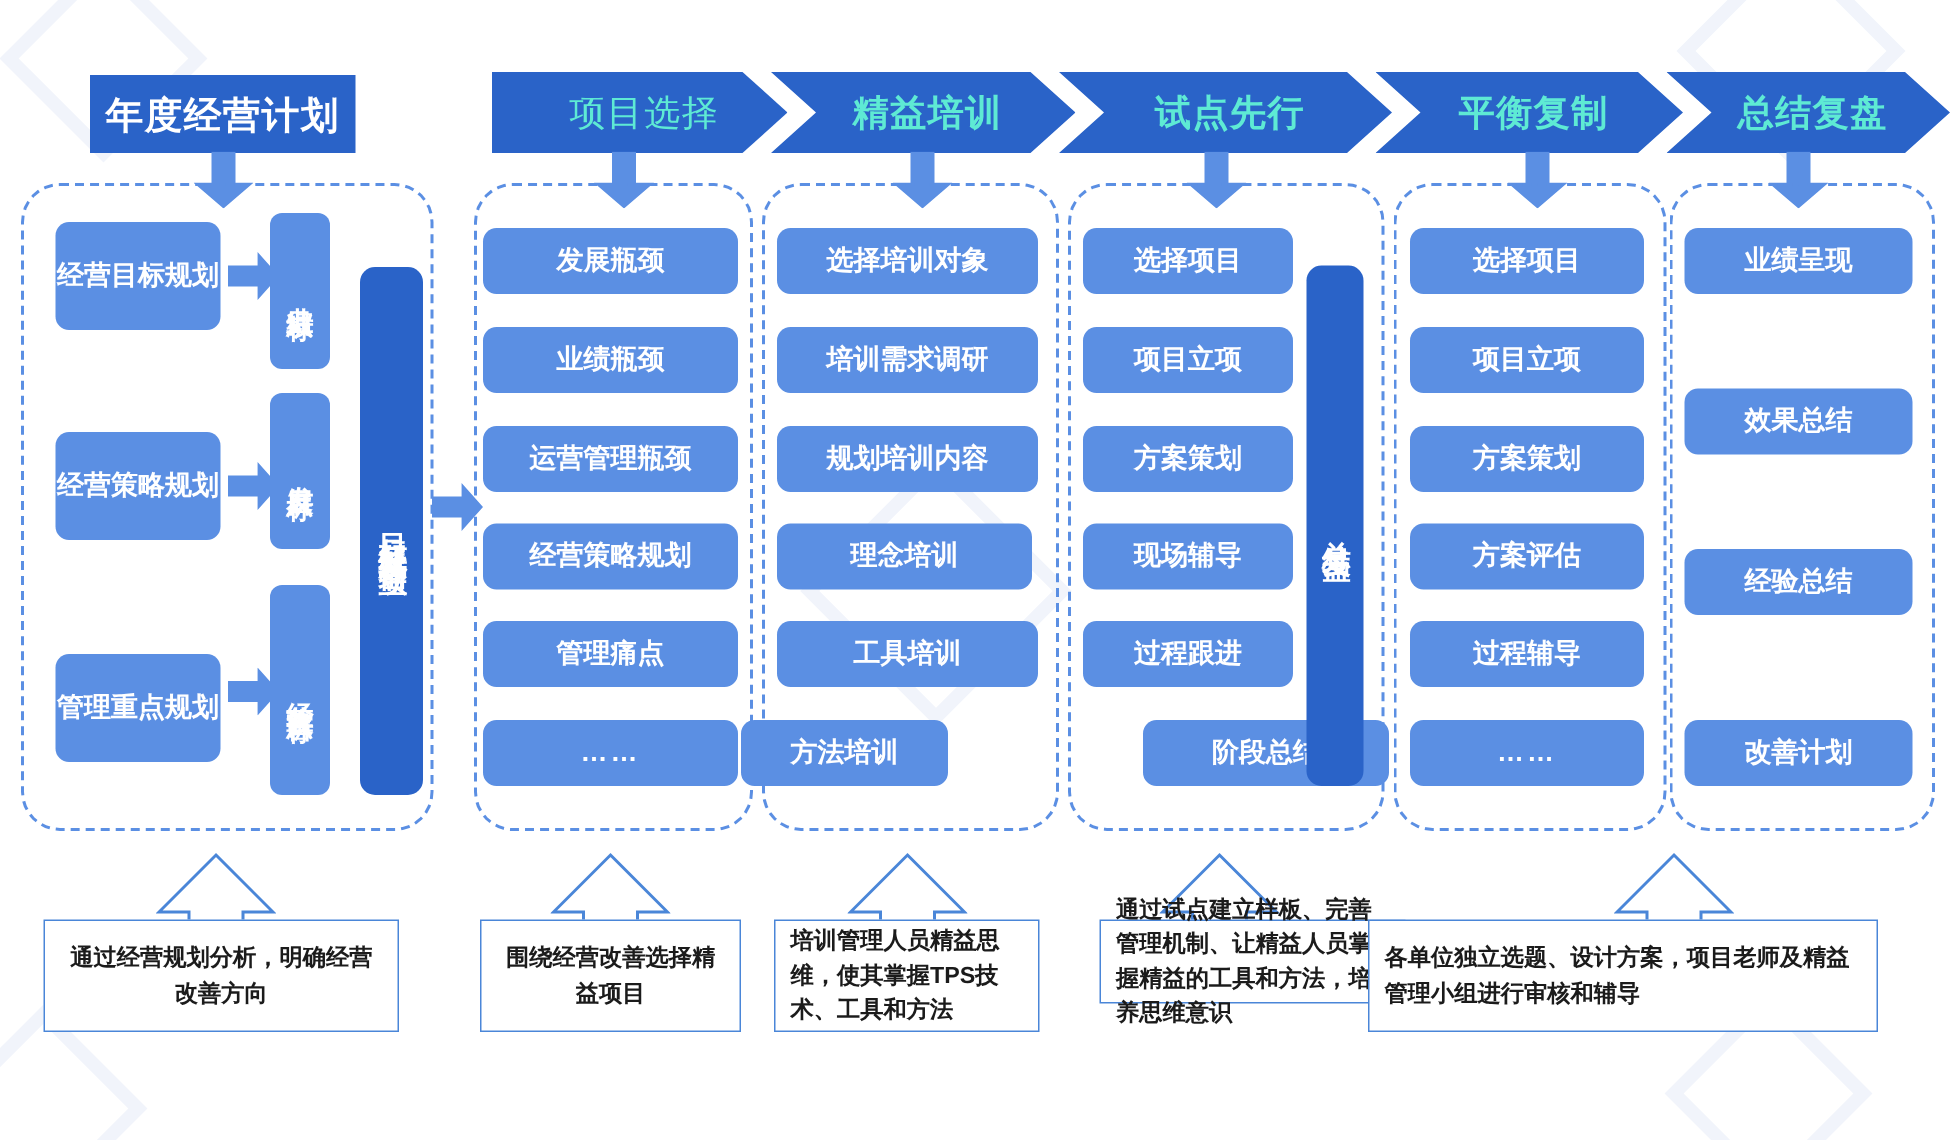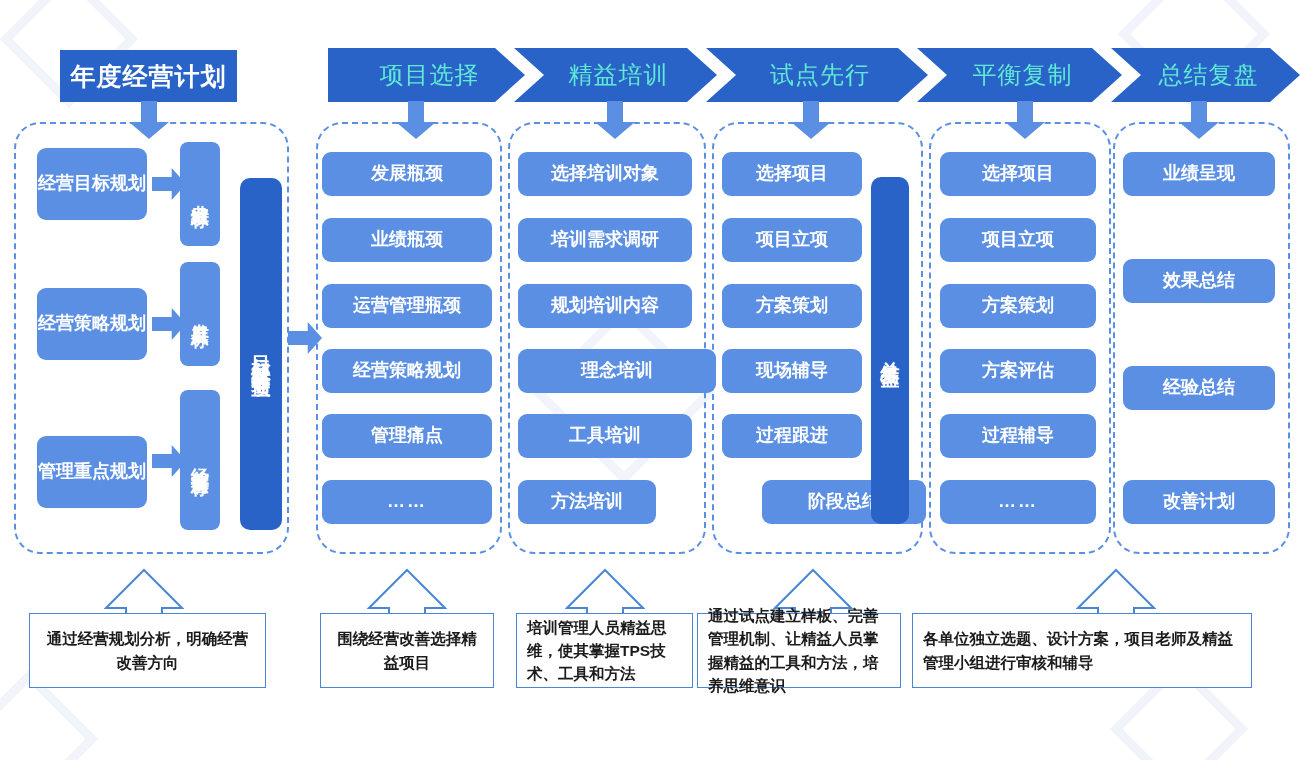--- a/index.html
+++ b/index.html
@@ -21,20 +21,21 @@
   
   .chev{
     position:absolute;background:#2a63c8;color:#5eead4;
     display:flex;align-items:center;justify-content:center;
     font-size:24px;letter-spacing:1px;
     clip-path:polygon(0 0, calc(100% - 30px) 0, 100% 50%, calc(100% - 30px) 100%, 0 100%);
   }
   .chev.notch{
     clip-path:polygon(0 0, calc(100% - 30px) 0, 100% 50%, calc(100% - 30px) 100%,
                       0 100%, 30px 50%);
+    font-weight:bold;
   }
   .chev span{display:block;margin-left:6px;}
 
   
   .dn-arrow{position:absolute;width:40px;height:38px;background:#5b8fe3;
     clip-path:polygon(30% 0,70% 0,70% 55%,100% 55%,50% 100%,0 55%,30% 55%);}
 
   
   .panel{position:absolute;border:2px dashed #5b8fe3;border-radius:26px;background:transparent;}
 
@@ -143,23 +144,23 @@
   <div class="pill" style="left:322px;top:152px;width:170px;height:44px;">发展瓶颈</div>
   <div class="pill" style="left:322px;top:218px;width:170px;height:44px;">业绩瓶颈</div>
   <div class="pill" style="left:322px;top:284px;width:170px;height:44px;">运营管理瓶颈</div>
   <div class="pill" style="left:322px;top:349px;width:170px;height:44px;">经营策略规划</div>
   <div class="pill" style="left:322px;top:414px;width:170px;height:44px;">管理痛点</div>
   <div class="pill dots" style="left:322px;top:480px;width:170px;height:44px;">……</div>
 
   <div class="pill" style="left:518px;top:152px;width:174px;height:44px;">选择培训对象</div>
   <div class="pill" style="left:518px;top:218px;width:174px;height:44px;">培训需求调研</div>
   <div class="pill" style="left:518px;top:284px;width:174px;height:44px;">规划培训内容</div>
-  <div class="pill" style="left:518px;top:349px;width:198px;height:44px;">理念培训</div>
+  <div class="pill" style="left:518px;top:349px;width:170px;height:44px;">理念培训</div>
   <div class="pill" style="left:518px;top:414px;width:174px;height:44px;">工具培训</div>
-  <div class="pill" style="left:518px;top:480px;width:138px;height:44px;">方法培训</div>
+  <div class="pill" style="left:494px;top:480px;width:138px;height:44px;">方法培训</div>
 
   <div class="pill" style="left:722px;top:152px;width:140px;height:44px;">选择项目</div>
   <div class="pill" style="left:722px;top:218px;width:140px;height:44px;">项目立项</div>
   <div class="pill" style="left:722px;top:284px;width:140px;height:44px;">方案策划</div>
   <div class="pill" style="left:722px;top:349px;width:140px;height:44px;">现场辅导</div>
   <div class="pill" style="left:722px;top:414px;width:140px;height:44px;">过程跟进</div>
   <div class="pill" style="left:762px;top:480px;width:164px;height:44px;">阶段总结</div>
   <div class="vbar" style="left:871px;top:177px;width:38px;height:347px;">总结复盘</div>
 
   <div class="pill" style="left:940px;top:152px;width:156px;height:44px;">选择项目</div>
@@ -186,16 +187,16 @@
   <svg class="up-arrow" style="left:773px;top:568px;" width="80" height="56" viewBox="0 0 80 56">
     <polygon points="40,2 78,40 58,40 58,54 22,54 22,40 2,40" fill="#ffffff" stroke="#4a86d8" stroke-width="2"></polygon>
   </svg>
   <svg class="up-arrow" style="left:1076px;top:568px;" width="80" height="56" viewBox="0 0 80 56">
     <polygon points="40,2 78,40 58,40 58,54 22,54 22,40 2,40" fill="#ffffff" stroke="#4a86d8" stroke-width="2"></polygon>
   </svg>
 
   <div class="cap center" style="left:29px;top:613px;width:237px;height:75px;">通过经营规划分析，明确经营改善方向</div>
   <div class="cap center" style="left:320px;top:613px;width:174px;height:75px;">围绕经营改善选择精益项目</div>
   <div class="cap left" style="left:516px;top:613px;width:177px;height:75px;">培训管理人员精益思维，使其掌握TPS技术、工具和方法</div>
-  <div class="cap left" style="left:697px;top:613px;width:204px;height:75px;">通过试点建立样板、完善管理机制、让精益人员掌握精益的工具和方法，培养思维意识</div>
+  <div class="cap left" style="left:733px;top:613px;width:204px;height:56px;">通过试点建立样板、完善管理机制、让精益人员掌握精益的工具和方法，培养思维意识</div>
   <div class="cap left" style="left:912px;top:613px;width:340px;height:75px;">各单位独立选题、设计方案，项目老师及精益管理小组进行审核和辅导</div>
 
 </div>
 
 </body></html>

